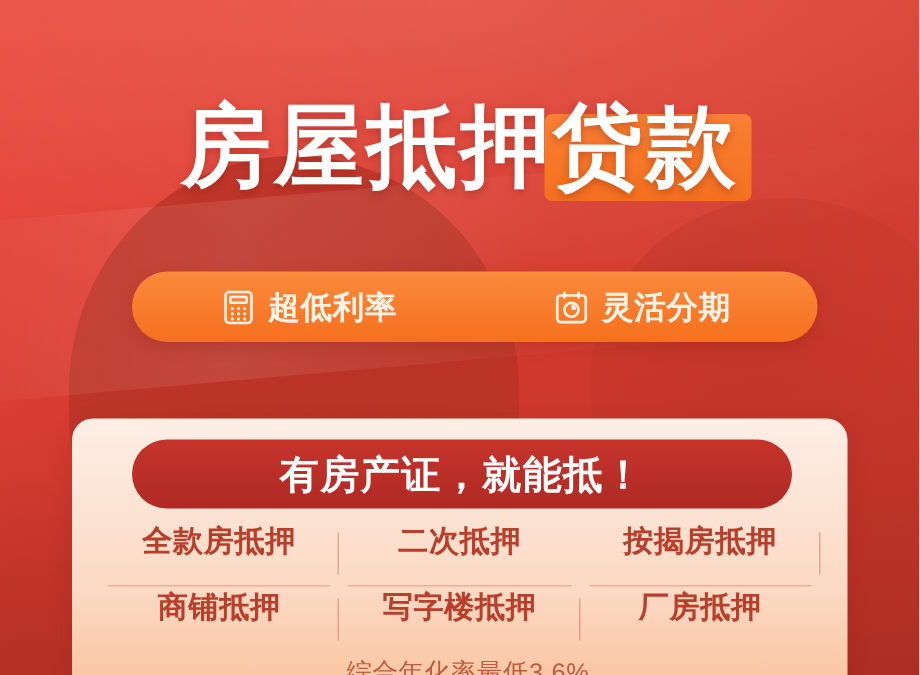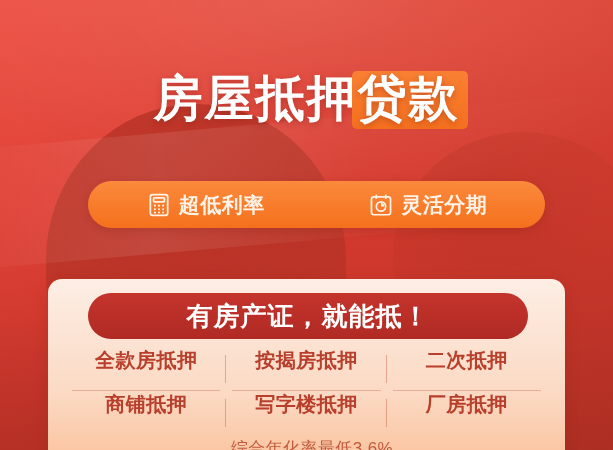--- a/index.html
+++ b/index.html
@@ -69,21 +69,21 @@
     top: 52px;
     height: 92px;
     display: flex;
     align-items: center;
     justify-content: center;
   }
   .title-text {
     position: relative;
     display: inline-flex;
     align-items: flex-end;
-    font-size: 49px;
+    font-size: 60px;
     line-height: 1;
     font-weight: 700;
     color: #ffffff;
     letter-spacing: 2px;
     text-shadow: 0 2px 6px rgba(120,20,12,0.35);
     white-space: nowrap;
   }
   .title-main { position: relative; z-index: 2; }
   .title-accent-wrap {
     position: relative;
@@ -282,26 +282,26 @@
   <div class="card">
 
     <div class="headline-pill">
       <span class="headline-text">有房产证，就能抵！</span>
     </div>
 
     <div class="grid">
       <div class="grid-cell col-sep row-sep">
         <span>全款房抵押</span>
       </div>
+      <div class="grid-cell row-sep">
+        <span>二次抵押</span>
+      </div>
       <div class="grid-cell col-sep row-sep">
         <span>按揭房抵押</span>
       </div>
-      <div class="grid-cell row-sep">
-        <span>二次抵押</span>
-      </div>
       <div class="grid-cell col-sep">
         <span>商铺抵押</span>
       </div>
       <div class="grid-cell col-sep">
         <span>写字楼抵押</span>
       </div>
       <div class="grid-cell">
         <span>厂房抵押</span>
       </div>
     </div>

